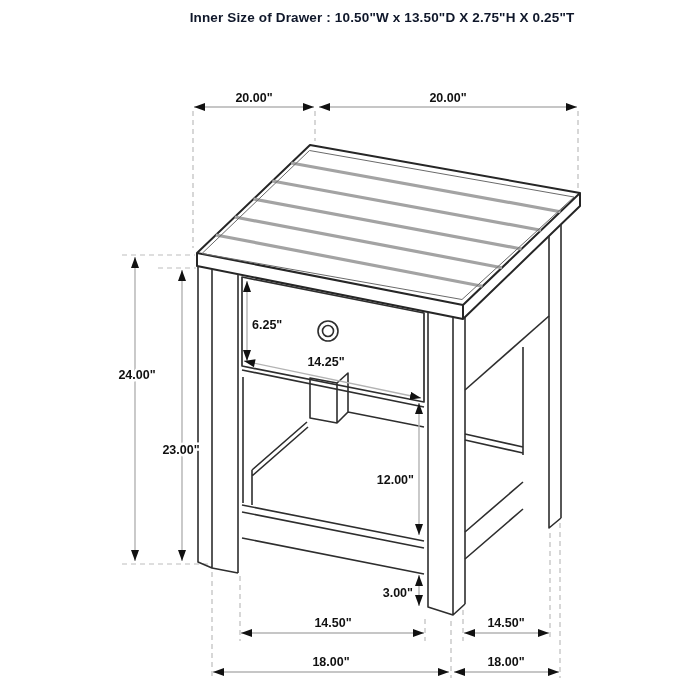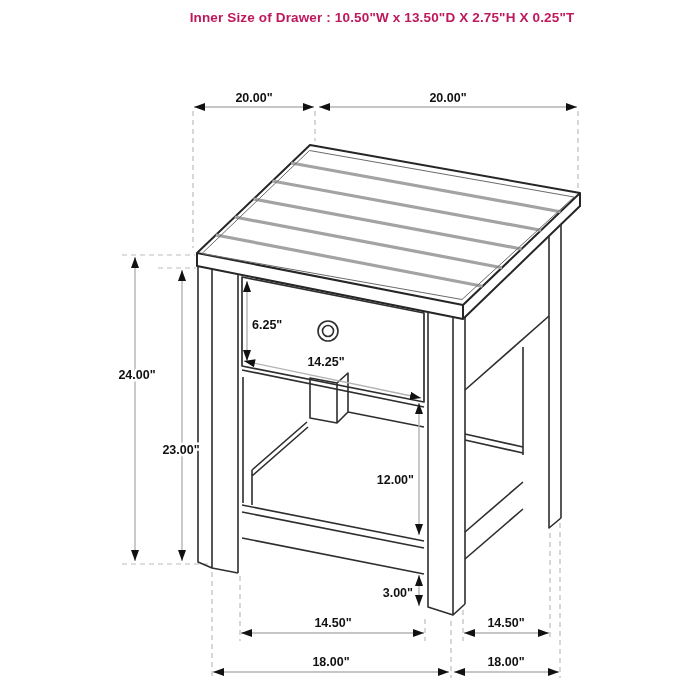--- a/index.html
+++ b/index.html
@@ -1,20 +1,20 @@
 <!DOCTYPE html>
 <html><head>
 <meta charset="utf-8">
 <style>
   html,body{margin:0;padding:0;background:#ffffff;}
   body{width:700px;height:700px;position:relative;overflow:hidden;
        font-family:"Liberation Sans",sans-serif;}
   .title{position:absolute;top:10px;left:0;width:700px;box-sizing:border-box;
          padding-left:64px;text-align:center;font-weight:bold;font-size:13.5px;
-         color:#be185d;letter-spacing:.15px;white-space:nowrap;}
+         color:#0f172a;letter-spacing:.15px;white-space:nowrap;}
   svg{position:absolute;top:0;left:0;}
   .face{fill:#ffffff;stroke:#262626;stroke-width:2;stroke-linejoin:round;}
   .outline{fill:none;stroke:#262626;stroke-width:2;stroke-linejoin:round;}
   .thin{fill:none;stroke:#2e2e2e;stroke-width:1.6;stroke-linejoin:round;}
   .facethin{fill:#ffffff;stroke:#2e2e2e;stroke-width:1.7;stroke-linejoin:round;}
   .slat{stroke:#a3a3a3;stroke-width:3.2;fill:none;}
   .bevel{fill:none;stroke:#6a6a6a;stroke-width:1;}
   .dim{stroke:#b3b3b3;stroke-width:1.4;fill:none;}
   .ext{stroke:#bdbdbd;stroke-width:1.2;stroke-dasharray:5 4;fill:none;}
   .lbl{font-family:"Liberation Sans",sans-serif;font-weight:bold;font-size:12.5px;

